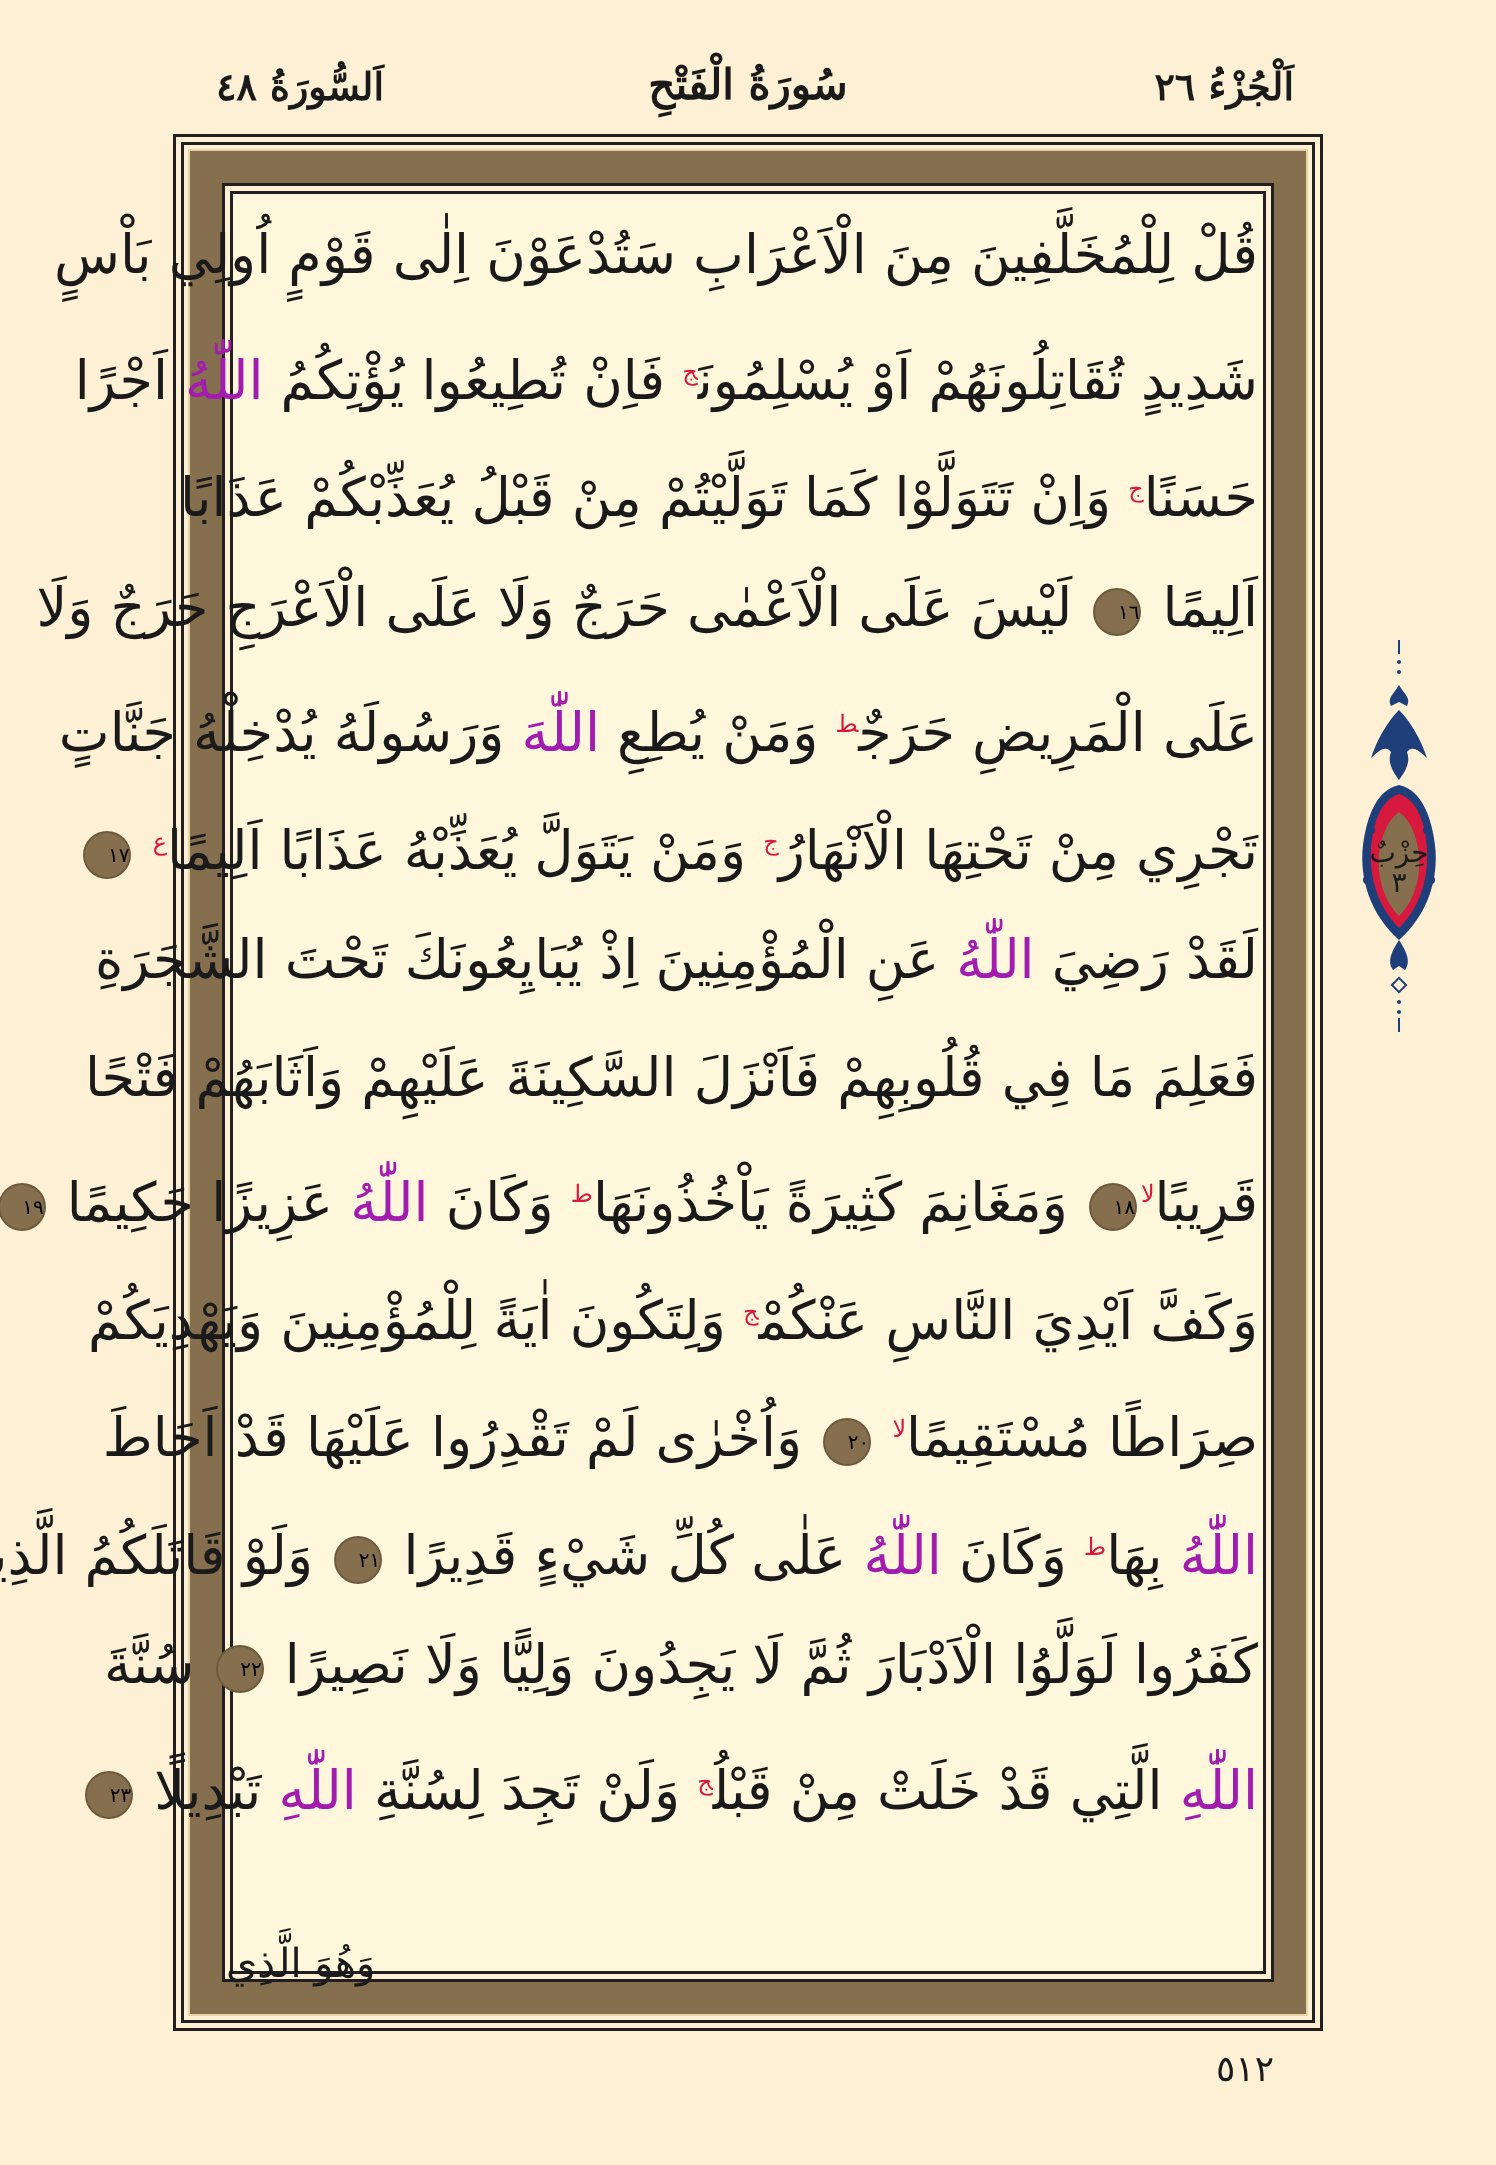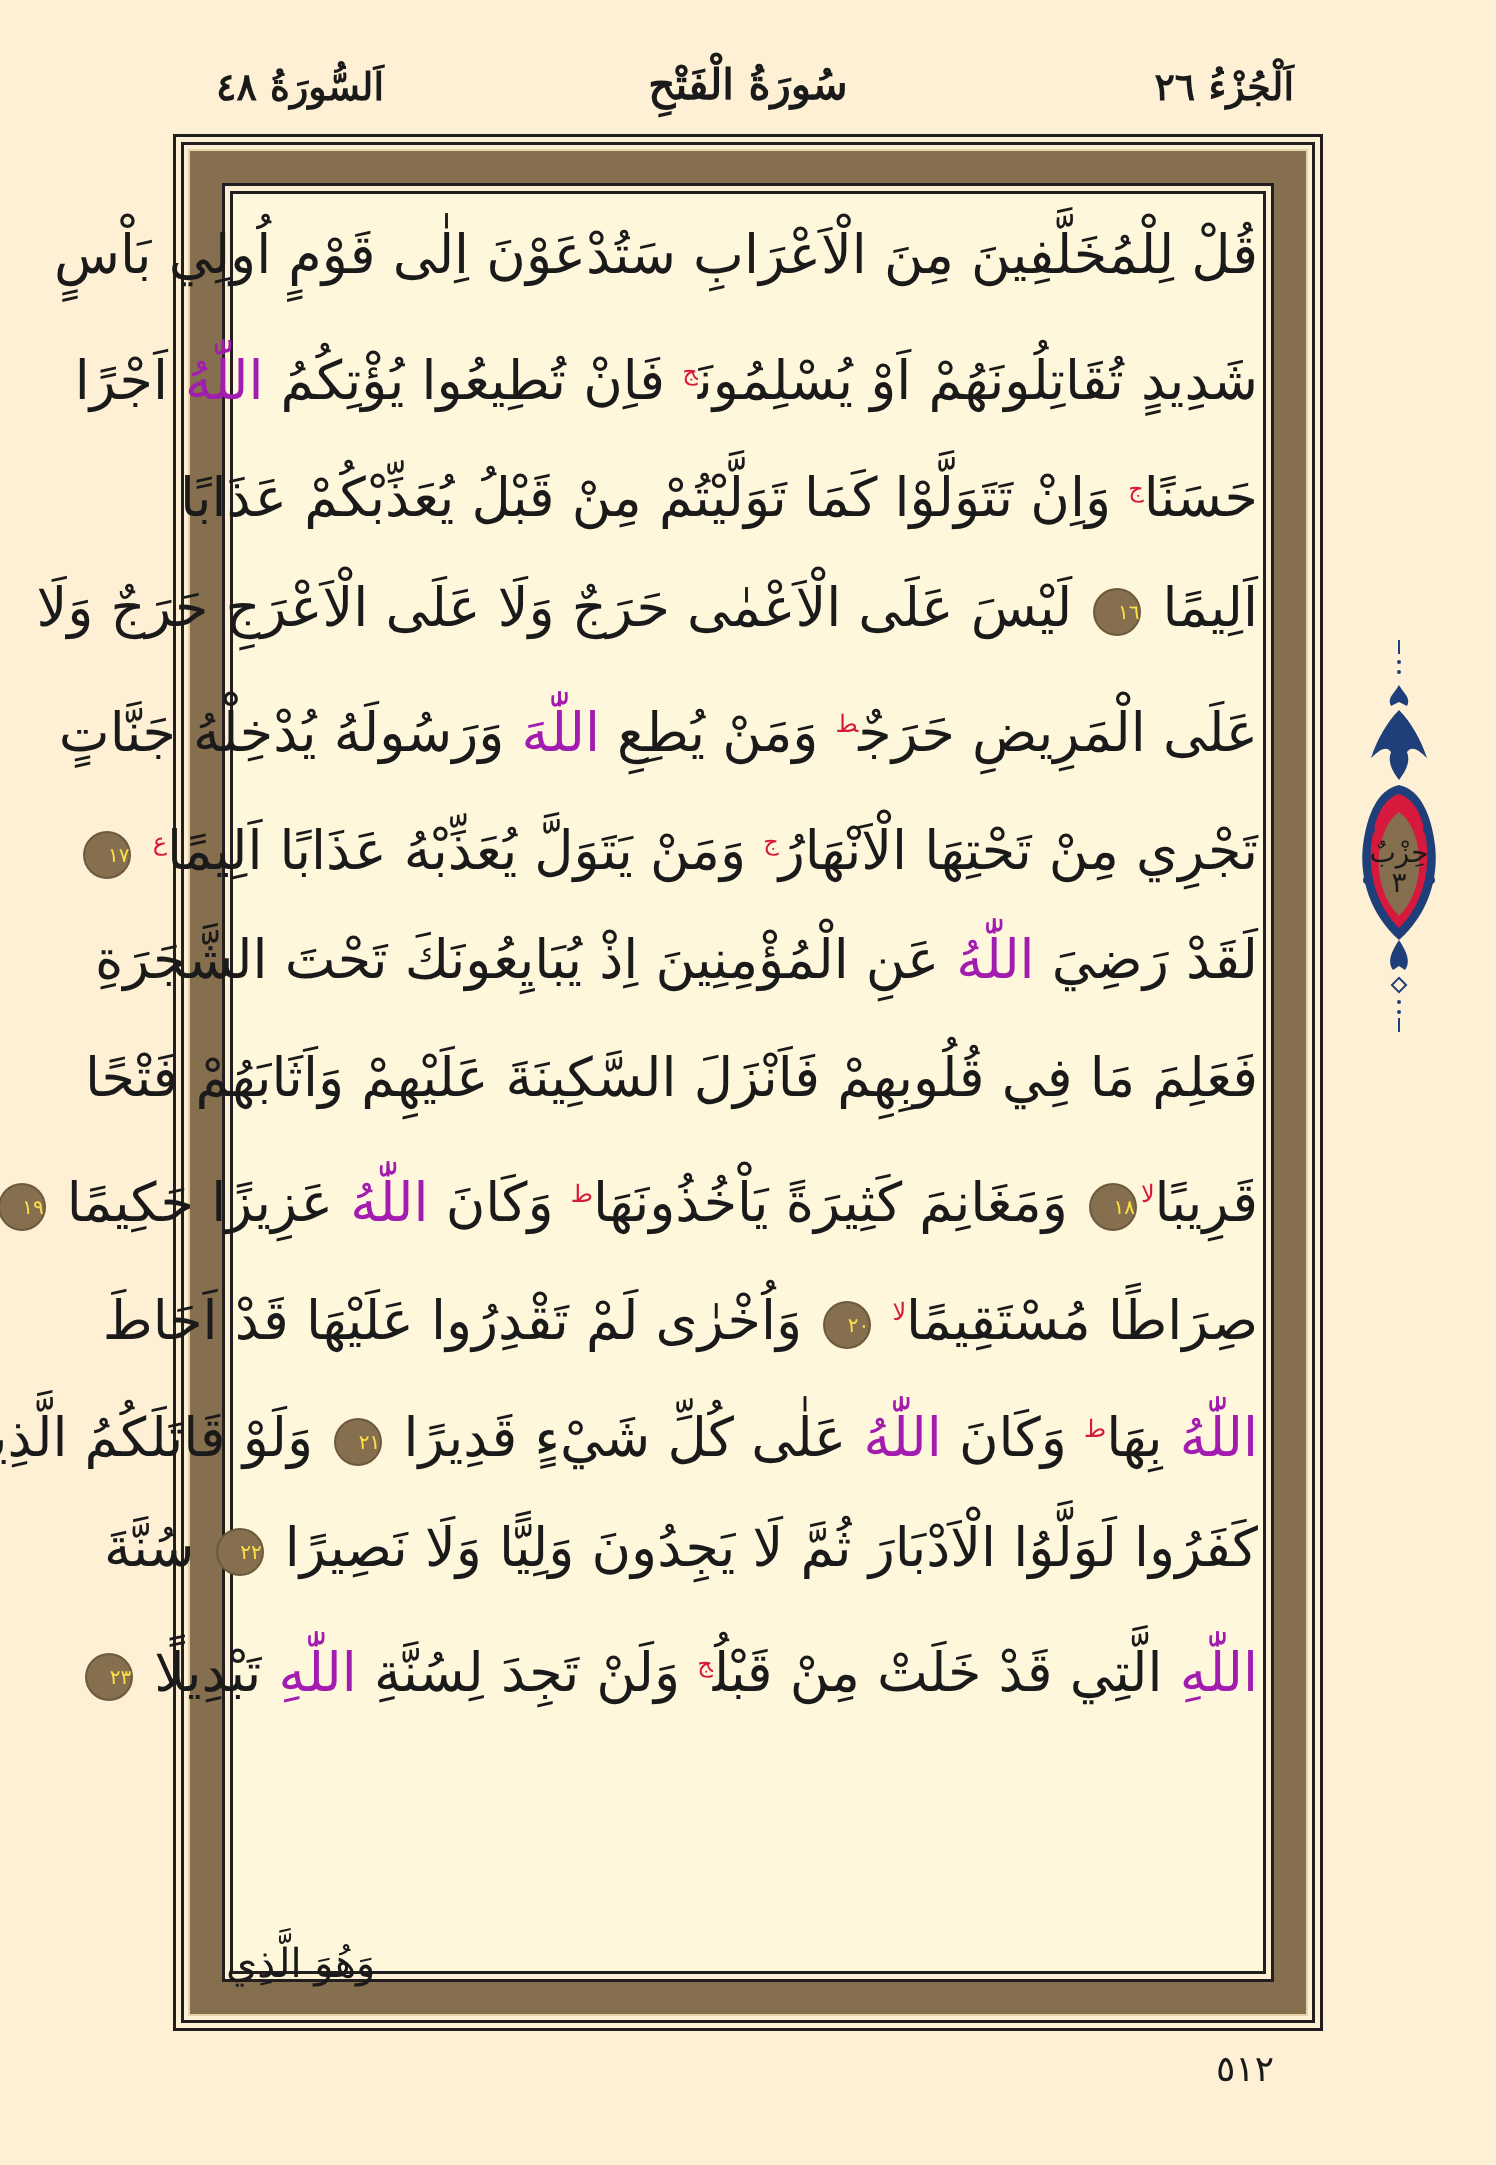--- a/index.html
+++ b/index.html
@@ -42,21 +42,21 @@
   .line {
     height:117.5px; line-height:117.5px;
     font-size:54px; white-space:nowrap;
     text-align:justify; text-align-last:justify;
     direction:rtl;
   }
   .allah { color:#a21caf; }
   .stop { color:#D7193D; font-size:24px; vertical-align:super; }
   .ayah {
     display:inline-block; width:44px; height:44px; line-height:44px;
-    border-radius:50%; background:#856F4E; color:#fde047;
+    border-radius:50%; background:#856F4E; color:#000000;
     font-size:20px; text-align:center; vertical-align:middle;
     box-shadow:0 0 0 2px #6d5a3d;
     margin:0 6px;
   }
 
   .ornament { position:absolute; left:1357px; top:640px; width:84px; height:392px; }
   .hizb-label {
     position:absolute; left:1357px; width:84px; top:838px; text-align:center;
     font-size:28px; line-height:30px; direction:rtl; color:#1b1a1a;
   }
@@ -85,20 +85,21 @@
 <div class="text-area" id="text-area">
     <div class="line"><span>قُلْ لِلْمُخَلَّفِينَ مِنَ الْاَعْرَابِ سَتُدْعَوْنَ اِلٰى قَوْمٍ اُولِي بَاْسٍ</span></div>
     <div class="line"><span>شَدِيدٍ تُقَاتِلُونَهُمْ اَوْ يُسْلِمُونَ</span><span class="stop">ج</span><span> فَاِنْ تُطِيعُوا يُؤْتِكُمُ </span><span class="allah">اللّٰهُ</span><span> اَجْرًا</span></div>
     <div class="line"><span>حَسَنًا</span><span class="stop">ج</span><span> وَاِنْ تَتَوَلَّوْا كَمَا تَوَلَّيْتُمْ مِنْ قَبْلُ يُعَذِّبْكُمْ عَذَابًا</span></div>
     <div class="line"><span>اَلِيمًا </span><span class="ayah">١٦</span><span> لَيْسَ عَلَى الْاَعْمٰى حَرَجٌ وَلَا عَلَى الْاَعْرَجِ حَرَجٌ وَلَا</span></div>
     <div class="line"><span>عَلَى الْمَرِيضِ حَرَجٌ</span><span class="stop">ط</span><span> وَمَنْ يُطِعِ </span><span class="allah">اللّٰهَ</span><span> وَرَسُولَهُ يُدْخِلْهُ جَنَّاتٍ</span></div>
     <div class="line"><span>تَجْرِي مِنْ تَحْتِهَا الْاَنْهَارُ</span><span class="stop">ج</span><span> وَمَنْ يَتَوَلَّ يُعَذِّبْهُ عَذَابًا اَلِيمًا</span><span class="stop">ع</span><span> </span><span class="ayah">١٧</span></div>
     <div class="line"><span>لَقَدْ رَضِيَ </span><span class="allah">اللّٰهُ</span><span> عَنِ الْمُؤْمِنِينَ اِذْ يُبَايِعُونَكَ تَحْتَ الشَّجَرَةِ</span></div>
     <div class="line"><span>فَعَلِمَ مَا فِي قُلُوبِهِمْ فَاَنْزَلَ السَّكِينَةَ عَلَيْهِمْ وَاَثَابَهُمْ فَتْحًا</span></div>
     <div class="line"><span>قَرِيبًا</span><span class="stop">لا</span><span class="ayah">١٨</span><span> وَمَغَانِمَ كَثِيرَةً يَاْخُذُونَهَا</span><span class="stop">ط</span><span> وَكَانَ </span><span class="allah">اللّٰهُ</span><span> عَزِيزًا حَكِيمًا </span><span class="ayah">١٩</span></div>
+    <div class="line"><span>وَكَفَّ اَيْدِيَ النَّاسِ عَنْكُمْ</span><span class="stop">ج</span><span> وَلِتَكُونَ اٰيَةً لِلْمُؤْمِنِينَ وَيَهْدِيَكُمْ</span></div>
     <div class="line"><span>صِرَاطًا مُسْتَقِيمًا</span><span class="stop">لا</span><span> </span><span class="ayah">٢٠</span><span> وَاُخْرٰى لَمْ تَقْدِرُوا عَلَيْهَا قَدْ اَحَاطَ</span></div>
     <div class="line"><span class="allah">اللّٰهُ</span><span> بِهَا</span><span class="stop">ط</span><span> وَكَانَ </span><span class="allah">اللّٰهُ</span><span> عَلٰى كُلِّ شَيْءٍ قَدِيرًا </span><span class="ayah">٢١</span><span> وَلَوْ قَاتَلَكُمُ الَّذِينَ</span></div>
     <div class="line"><span>كَفَرُوا لَوَلَّوُا الْاَدْبَارَ ثُمَّ لَا يَجِدُونَ وَلِيًّا وَلَا نَصِيرًا </span><span class="ayah">٢٢</span><span> سُنَّةَ</span></div>
     <div class="line"><span class="allah">اللّٰهِ</span><span> الَّتِي قَدْ خَلَتْ مِنْ قَبْلُ</span><span class="stop">ج</span><span> وَلَنْ تَجِدَ لِسُنَّةِ </span><span class="allah">اللّٰهِ</span><span> تَبْدِيلًا </span><span class="ayah">٢٣</span></div>
   </div>
 
 <svg class="ornament" viewBox="0 0 84 392">
   <line x1="42" y1="0" x2="42" y2="14" stroke="#1E3F7A" stroke-width="2"></line>
   <circle cx="42" cy="22" r="2" fill="#1E3F7A"></circle>
   <circle cx="42" cy="32" r="2" fill="#1E3F7A"></circle>

